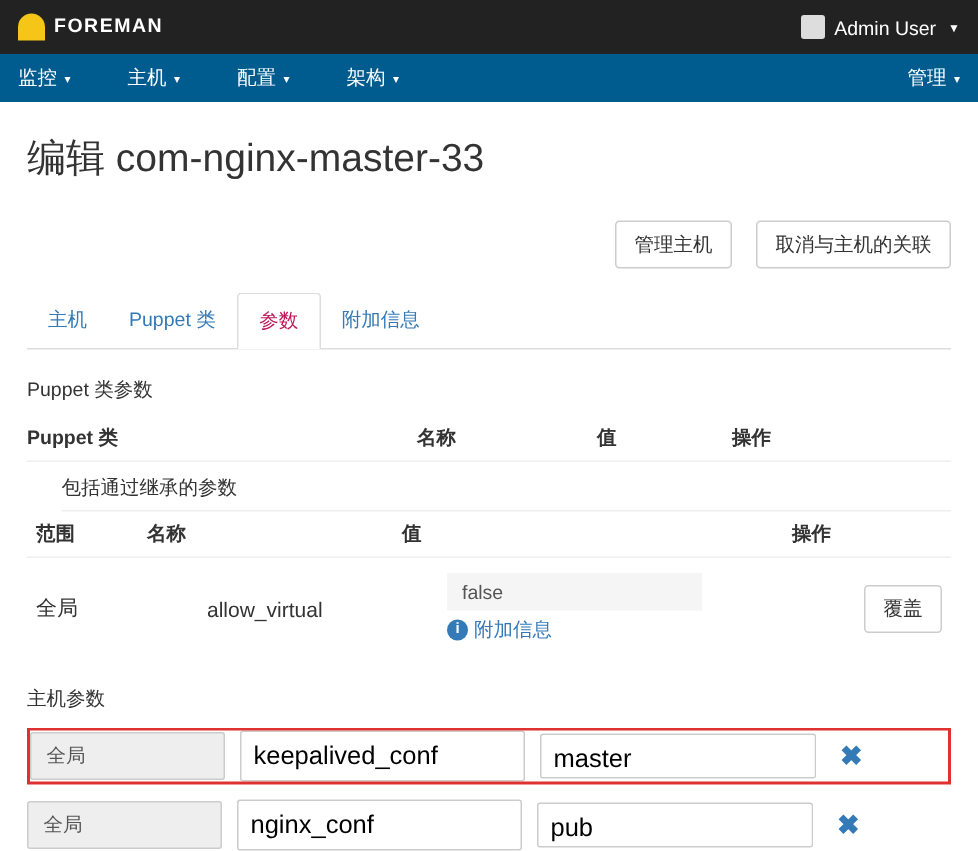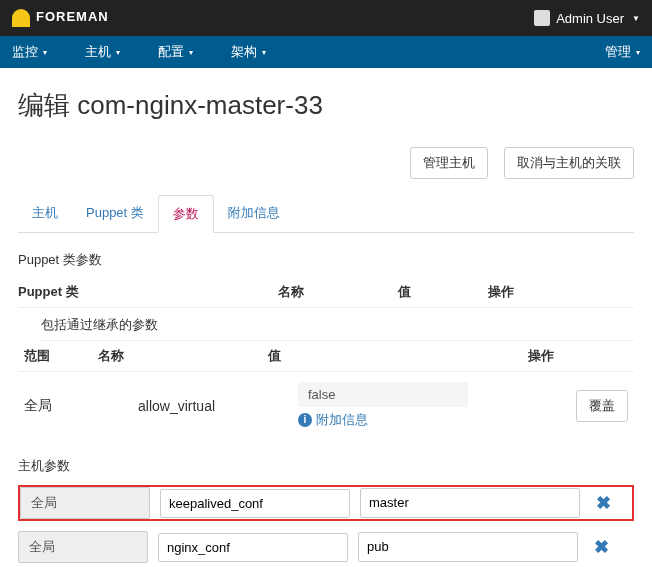--- a/index.html
+++ b/index.html
@@ -29,23 +29,23 @@
 .col-a { width: 120px; padding-left: 6px; }
 .col-b { width: 160px; }
 .col-c { width: 230px; }
 .col-d { width: 100px; text-align: right; }
 .val-box { background: #f5f5f5; padding: 5px 10px; width: 170px; font-size: 13px; color: #555; }
 .info-link { color: #337ab7; font-size: 13px; margin-top: 4px; display: flex; align-items: center; gap: 4px; cursor: pointer; }
 .info-icon { display: inline-block; width: 14px; height: 14px; border-radius: 50%; background: #337ab7; color: #fff; font-size: 10px; text-align: center; line-height: 14px; font-weight: bold; }
 .param-row { display: flex; align-items: center; gap: 10px; margin: 10px 0; }
 .param-row.highlighted { outline: 2px solid #e03030; outline-offset: -2px; padding: 2px; }
 .scope { border: 1px solid #ccc; padding: 6px 10px; width: 130px; font-size: 13px; color: #555; border-radius: 2px; background: #eee; }
-.inp { border: 1px solid #ccc; padding: 6px 8px; font-size: 13px; border-radius: 2px; }
+.inp { border: 1px solid #ccc; padding: 6px 8px; font-size: 17px; border-radius: 2px; }
 .inp.name { width: 190px; }
-.inp.val { width: 220px; resize: none; height: 30px; font-family: inherit; }
+.inp.val { width: 184px; resize: none; height: 30px; font-family: inherit; }
 .remove-x { color: #337ab7; font-size: 18px; font-weight: bold; cursor: pointer; padding: 0 6px; }
 </style>
 </head>
 <body>
 
 <div class="topbar">
   <div class="topbar-left">
     <span class="logo-icon"></span>
     <span class="brand">FOREMAN</span>
   </div>

